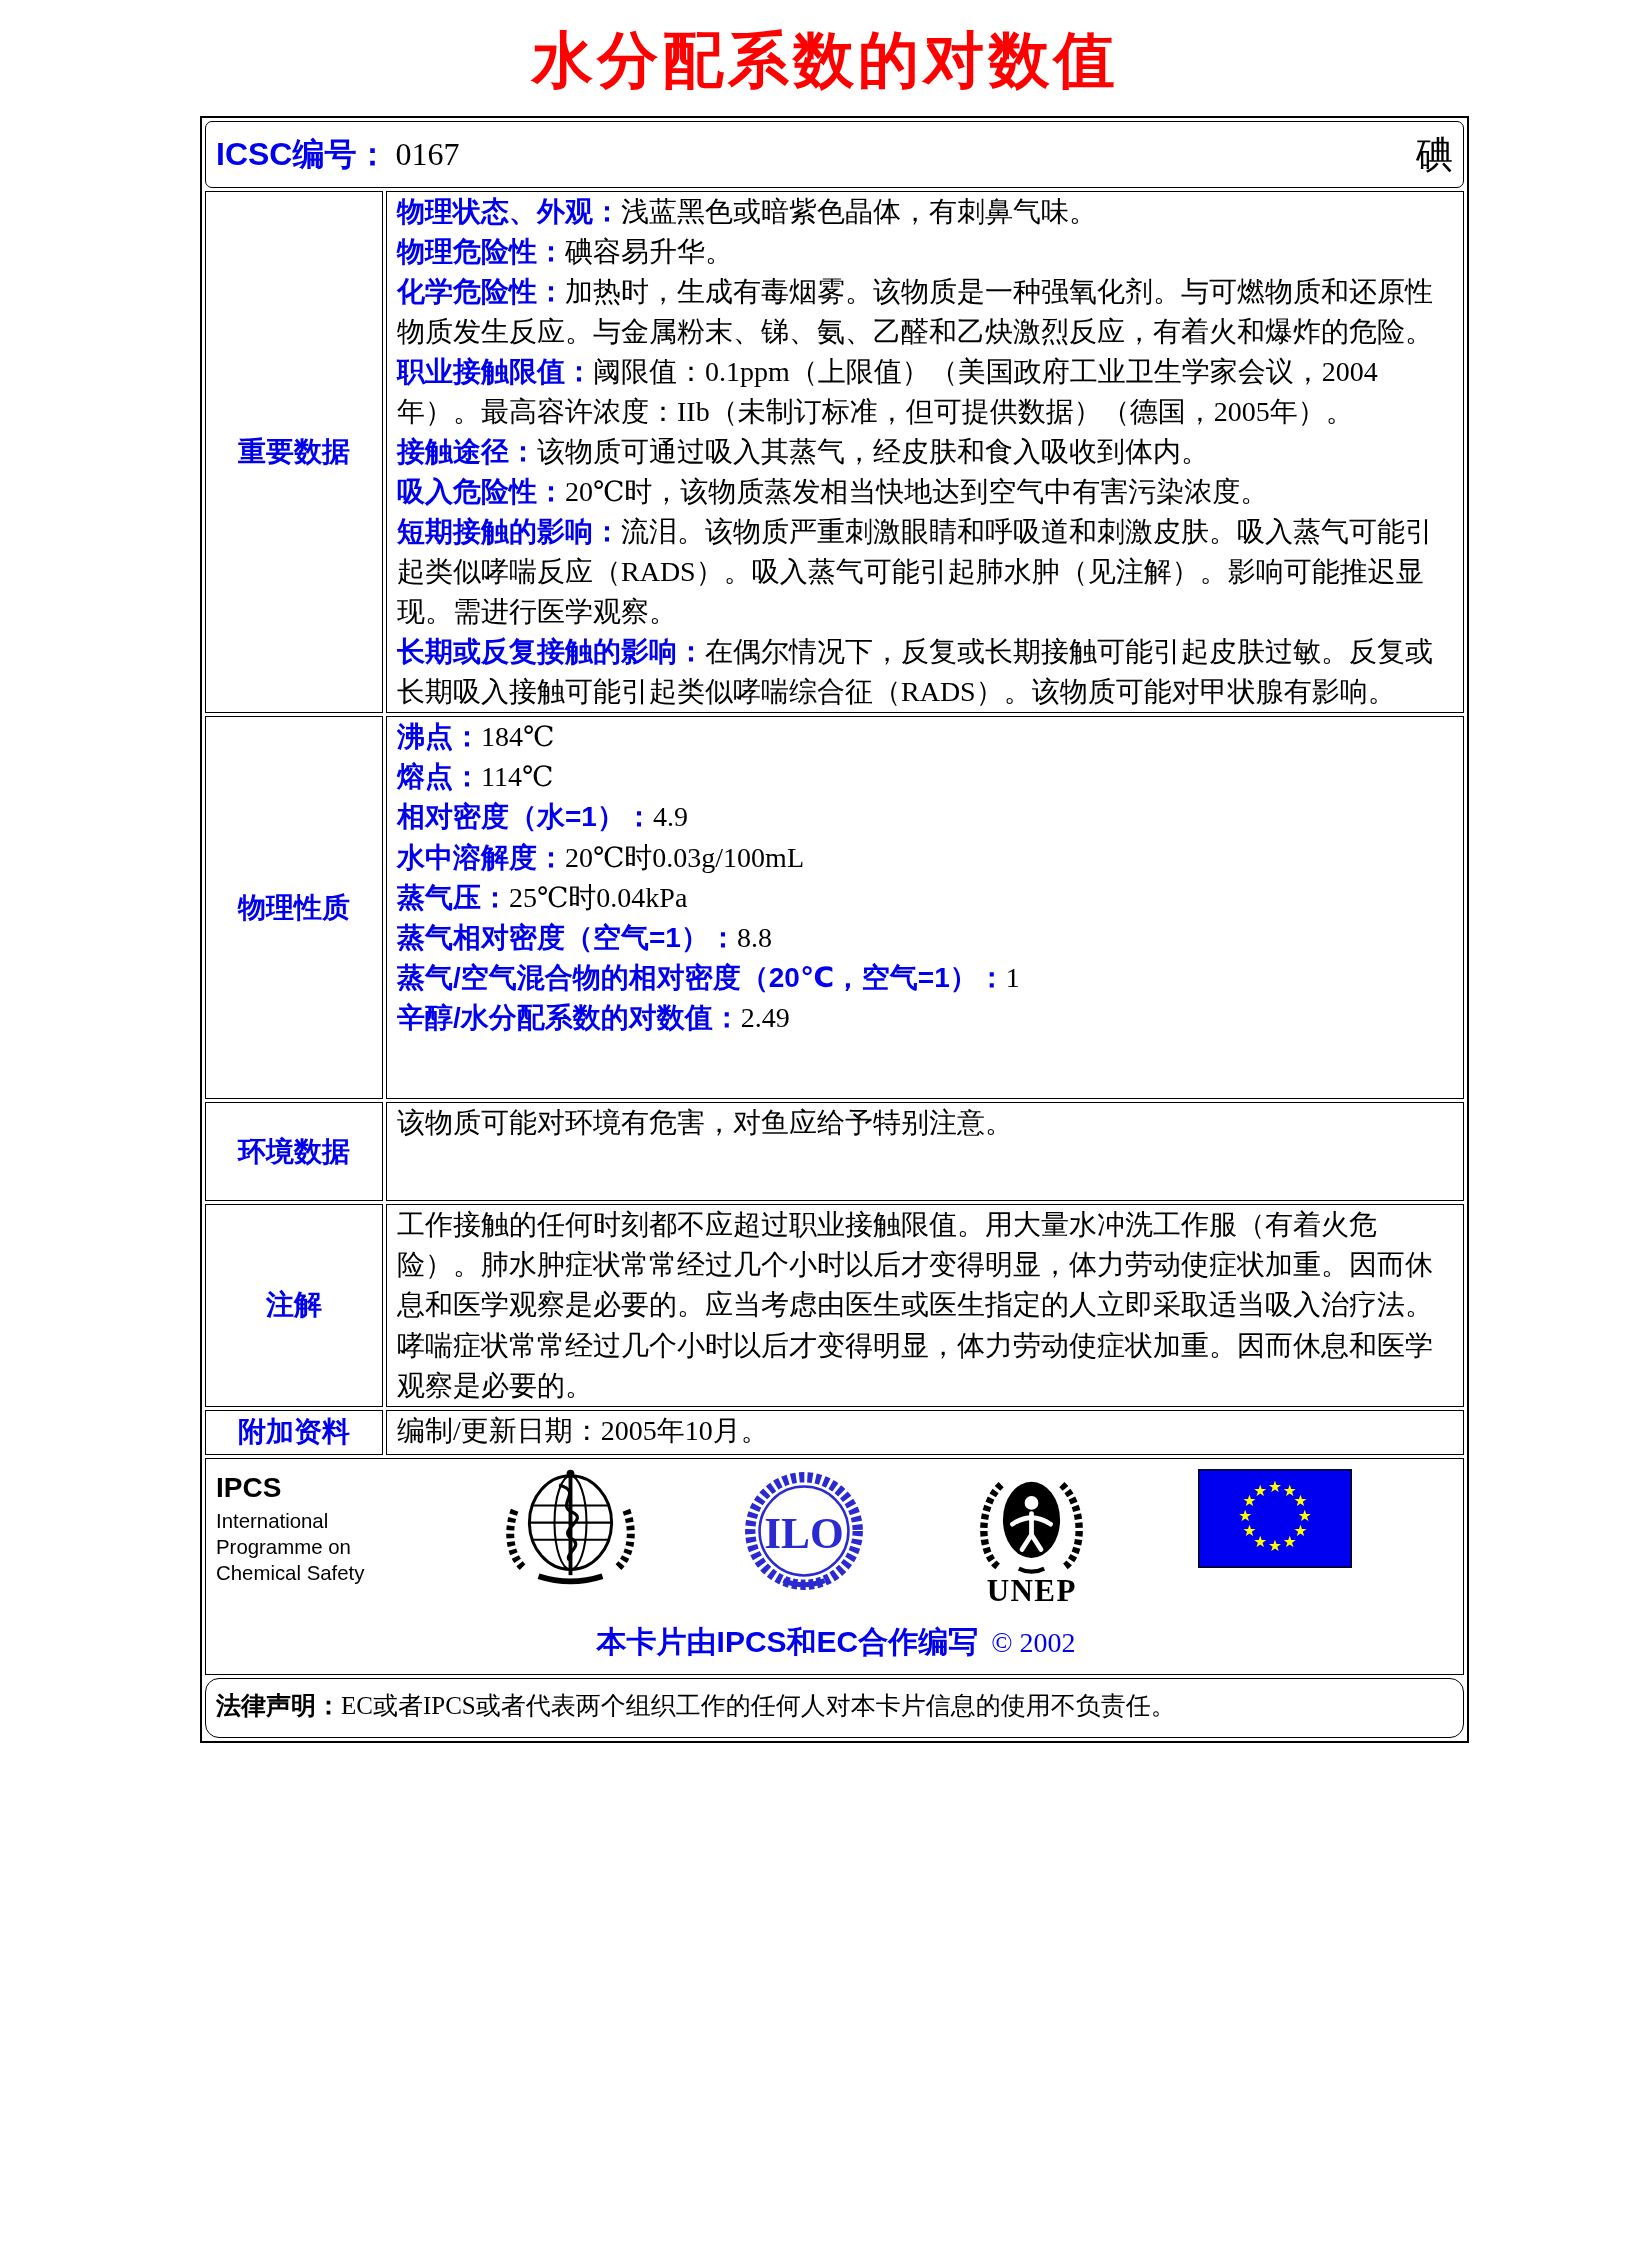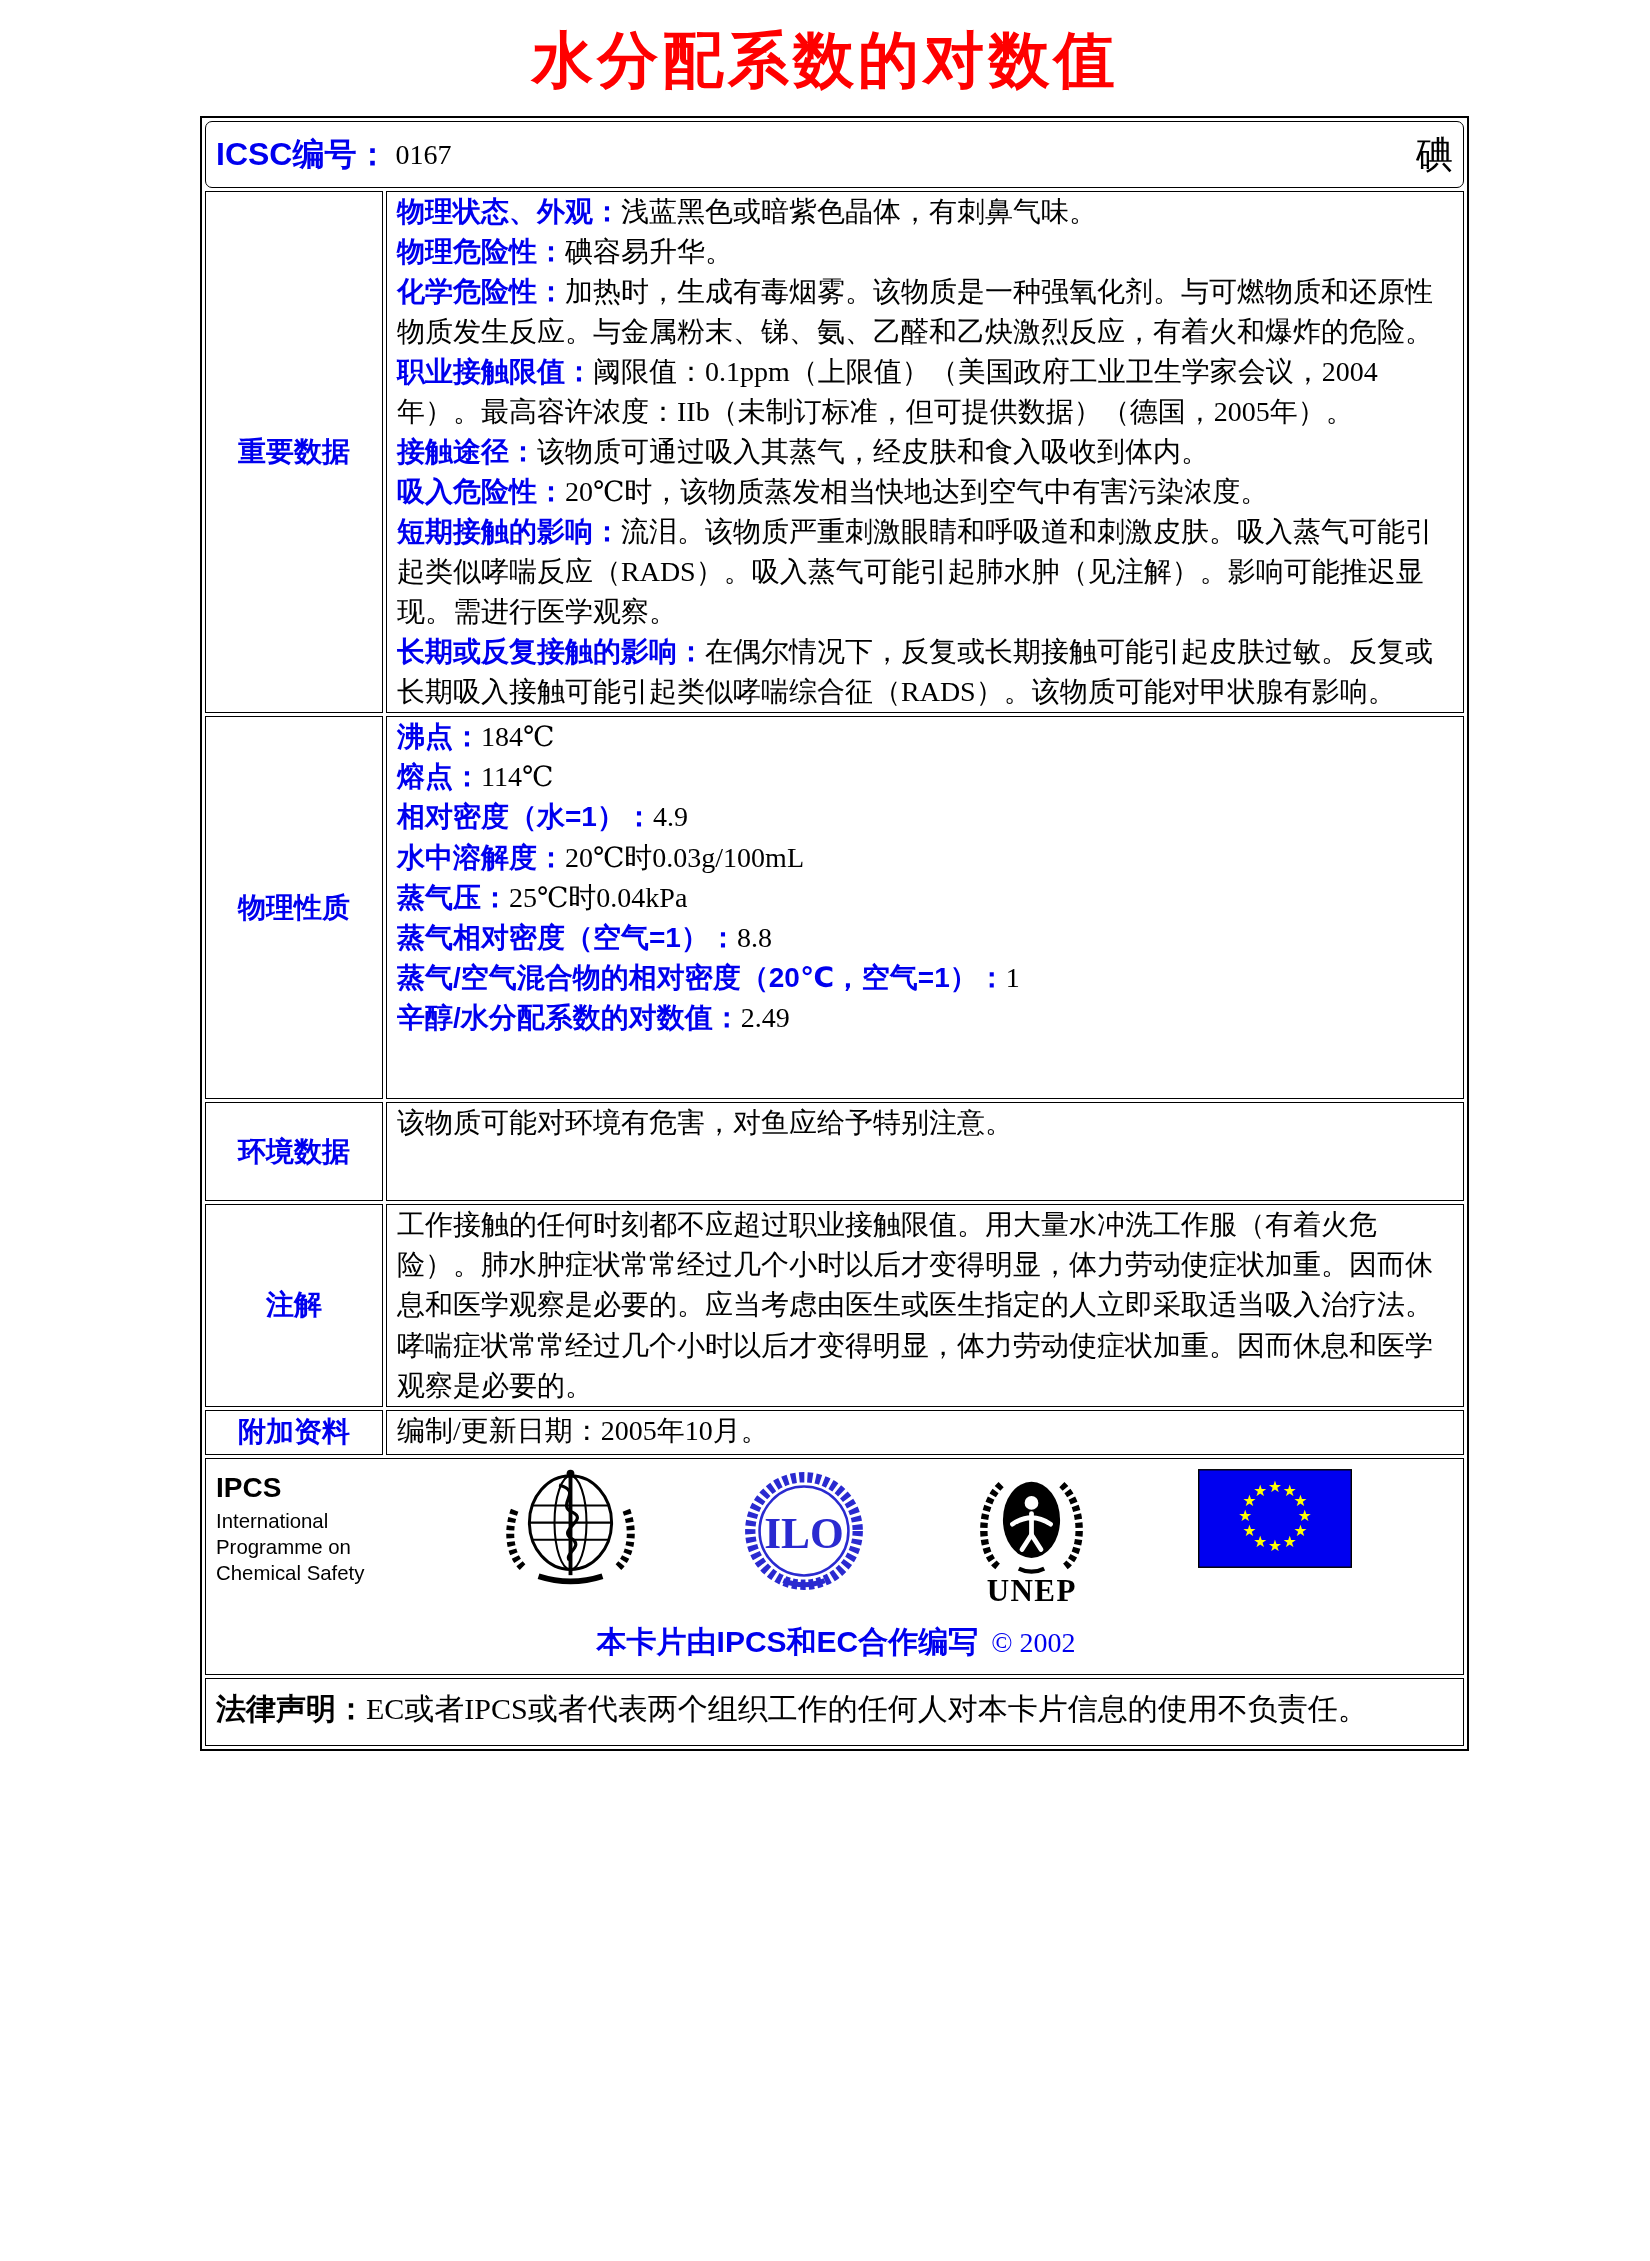--- a/index.html
+++ b/index.html
@@ -21,21 +21,21 @@
     margin-left:200px; width:1269px; table-layout:fixed; background:#fff;
   }
   td { border:1.4px solid #000; vertical-align:middle; background:#fff; }
 
   .header-cell { height:65px; padding:0 10px;border-radius:7px; }
   .header-flex { display:flex; align-items:center; width:100%; }
   .hdr-lbl {
     font-family:"Liberation Sans","DejaVu Sans",sans-serif;
     font-weight:bold; color:#0000ee; font-size:32px;
   }
-  .hdr-val { font-size:28px; margin-left:7px; }
+  .hdr-val { font-size:32px; margin-left:7px; }
   .hdr-spacer { flex:1; }
   .chem-name { font-size:37px; }
 
   .sec-label {
     text-align:center; color:#0000ee;
     font-family:"Liberation Sans","DejaVu Sans",sans-serif;
     font-weight:bold; font-size:28px; padding:2.8px;
   }
   .content-cell { padding:0 10px; font-size:28px; line-height:1.43; vertical-align:top; }
   .inline-lbl {
@@ -52,21 +52,21 @@
   .ipcs-sub { font-size:20.4px; line-height:1.28; white-space:pre-line; margin-top:4.2px; }
   .unep-wrap { text-align:center; }
   .unep-word { font-family:"Liberation Serif","DejaVu Serif",serif; font-weight:bold; font-size:31px; margin-top:-4.2px; letter-spacing:1.4px; }
   .credit-line { text-align:center; margin-top:12.7px; margin-bottom:4.2px; }
   .credit-main {
     font-family:"Liberation Sans","DejaVu Sans",sans-serif; font-weight:bold;
     color:#0000ee; font-size:30px;
   }
   .credit-copy { color:#0000ee; font-size:28px; margin-left:10px; }
 
-  .legal-cell { padding:10px 10px 15.5px 10px; font-size:30px; }
+  .legal-cell { padding:10px 10px 15.5px 10px; font-size:25px;border-radius:14px; }
   .legal-lbl { font-family:"Liberation Sans","DejaVu Sans",sans-serif; font-weight:bold; }
 </style>
 </head>
 <body>
 
 <div class="page">
 
   <div class="title">水分配系数的对数值</div>
 
   <table class="card">

